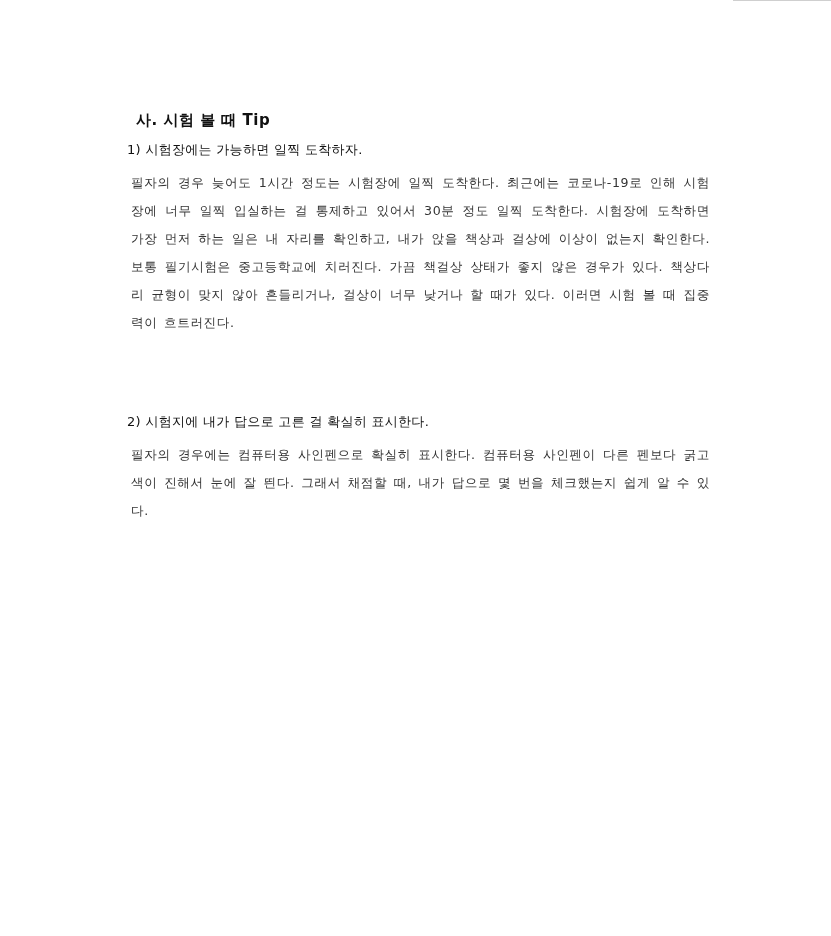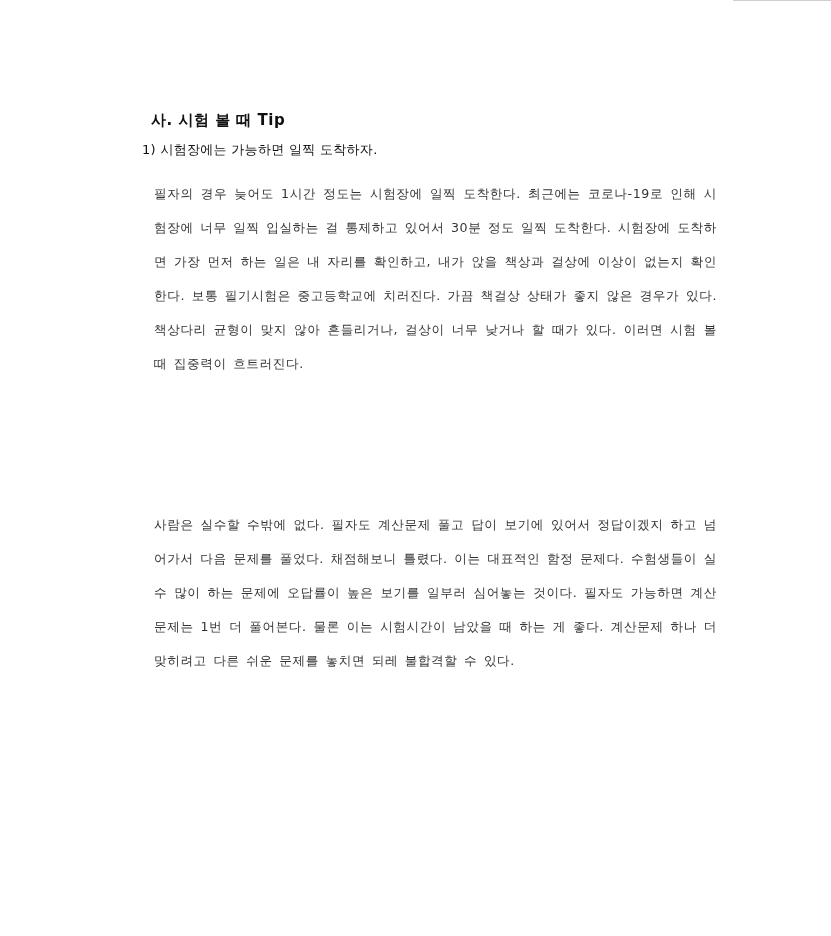--- a/index.html
+++ b/index.html
@@ -1,40 +1,43 @@
 <!DOCTYPE html>
 <html><head>
   <meta charset="utf-8">
   <style>
     html, body { margin: 0; padding: 0; background: #ffffff; }
     body { width: 831px; height: 936px; position: relative; overflow: hidden; font-family: "DejaVu Sans", "Liberation Sans", sans-serif; }
     .top-rule { position: absolute; top: 0; left: 733px; width: 98px; height: 1px; background: #cfcfcf; }
-    .page { position: absolute; left: 142px; top: 106px; width: 587px; color: #2a2a2a; }
+    .page { position: absolute; left: 127px; top: 106px; width: 587px; color: #2a2a2a; }
     .title { font-size: 15px; font-weight: bold; color: #111; margin: 0 0 0 9px; line-height: 28px; letter-spacing: 0.5px; }
     .section { margin: 0; }
     .heading { font-size: 13px; font-weight: normal; color: #111; line-height: 31px; margin: 0; letter-spacing: 0.3px; }
-    .para { font-size: 12.6px; line-height: 34px; margin: 12px; text-align: justify; text-align-last: left; letter-spacing: 0.6px; word-spacing: 2px; color: #333; }
+    .para { font-size: 12.6px; line-height: 28px; margin: 4px; text-align: justify; text-align-last: left; letter-spacing: 0.6px; word-spacing: 2px; color: #333; }
     .gap { height: 27px; }
     .gap-lg { height: 38px; }
   </style>
 </head>
 <body>
 
 <div class="top-rule"></div>
 
 <div class="page">
   <h2 class="title">사. 시험 볼 때 Tip</h2>
 
   <div class="section">
     <h3 class="heading">1) 시험장에는 가능하면 일찍 도착하자.</h3>
     <p class="para">필자의 경우 늦어도 1시간 정도는 시험장에 일찍 도착한다. 최근에는 코로나-19로 인해 시험장에 너무 일찍 입실하는 걸 통제하고 있어서 30분 정도 일찍 도착한다. 시험장에 도착하면 가장 먼저 하는 일은 내 자리를 확인하고, 내가 앉을 책상과 걸상에 이상이 없는지 확인한다. 보통 필기시험은 중고등학교에 치러진다. 가끔 책걸상 상태가 좋지 않은 경우가 있다. 책상다리 균형이 맞지 않아 흔들리거나, 걸상이 너무 낮거나 할 때가 있다. 이러면 시험 볼 때 집중력이 흐트러진다.</p>
     <div class="gap"></div>
   </div>
 
   <div class="gap-lg"></div>
 
+  <div class="section">
+    <h3 class="heading">2) 시험지에 내가 답으로 고른 걸 확실히 표시한다.</h3>
+    <p class="para">필자의 경우에는 컴퓨터용 사인펜으로 확실히 표시한다. 컴퓨터용 사인펜이 다른 펜보다 굵고 색이 진해서 눈에 잘 띈다. 그래서 채점할 때, 내가 답으로 몇 번을 체크했는지 쉽게 알 수 있다.</p>
+  </div>
 
   <div class="gap-lg"></div>
 
   <div class="section">
-    <p class="para">사람은 실수할 수밖에 없다. 필자도 계산문제 풀고 답이 보기에 있어서 정답이겠지 하고 넘어가서 다음 문제를 풀었다. 채점해보니 틀렸다. 이는 대표적인 함정 문제다. 수험생들이 실수 많이 하는 문제에 오답률이 높은 보기를 일부러 심어놓는 것이다. 필자도 가능하면 계산문제는 1번 더 풀어본다. 물론 이는 시험시간이 남았을 때 하는 게 좋다. 계산문제 하나 더 맞히려고 다른 쉬운 문제를 놓치면 되레 불합격할 수 있다.</p>
   </div>
 </div>
 
 </body></html>

